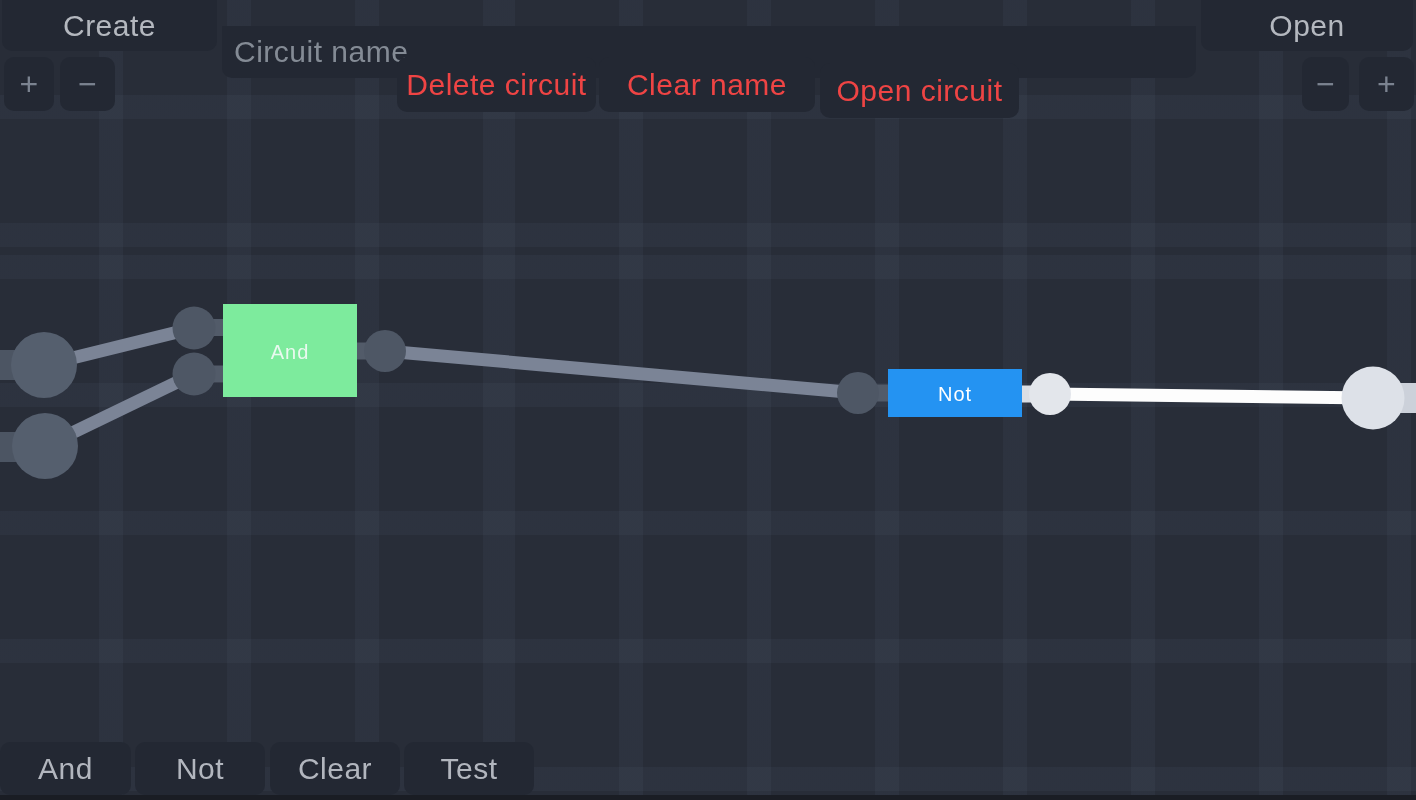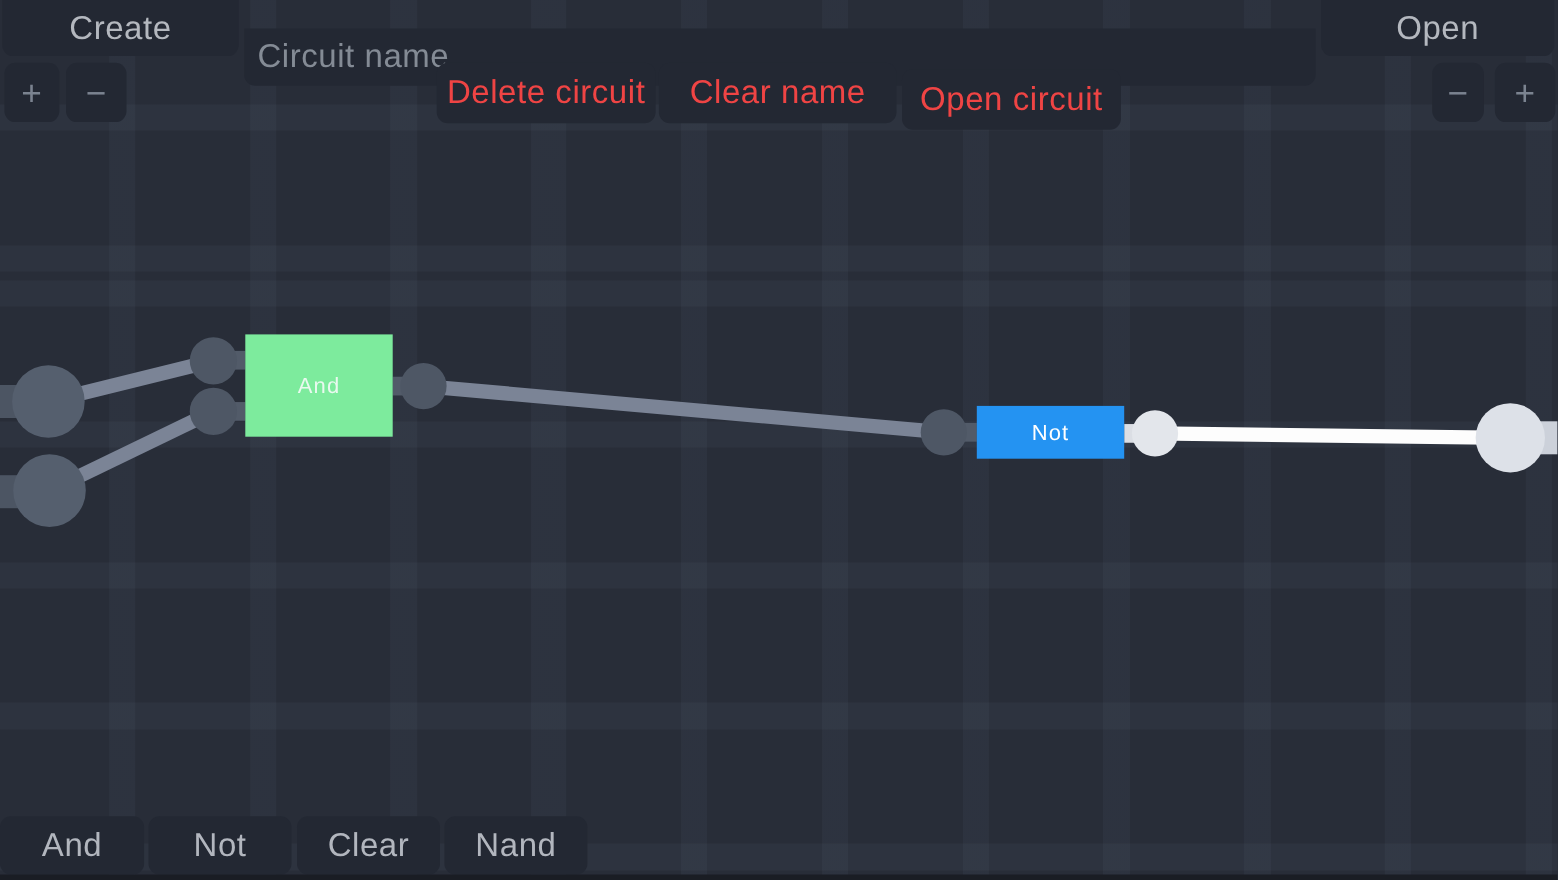--- a/index.html
+++ b/index.html
@@ -76,15 +76,15 @@
 <div class="btn mid-btn" style="left:397px;top:57px;width:199px;height:55px;">Delete circuit</div>
 <div class="btn mid-btn" style="left:599px;top:57px;width:216px;height:55px;">Clear name</div>
 <div class="btn mid-btn" style="left:820px;top:63px;width:199px;height:55px;">Open circuit</div>
 
 <div class="btn small-btn" style="left:1302px;top:57px;width:47px;height:54px;">−</div>
 <div class="btn small-btn" style="left:1359px;top:57px;width:55px;height:54px;">+</div>
 
 <div class="btn bottom-btn" style="left:0;top:742px;width:131px;height:53px;">And</div>
 <div class="btn bottom-btn" style="left:135px;top:742px;width:130px;height:53px;">Not</div>
 <div class="btn bottom-btn" style="left:270px;top:742px;width:130px;height:53px;">Clear</div>
-<div class="btn bottom-btn" style="left:404px;top:742px;width:130px;height:53px;">Nand</div>
+<div class="btn bottom-btn" style="left:404px;top:742px;width:130px;height:53px;">Test</div>
 
 <div id="bottom-strip"></div>
 
 </body></html>

